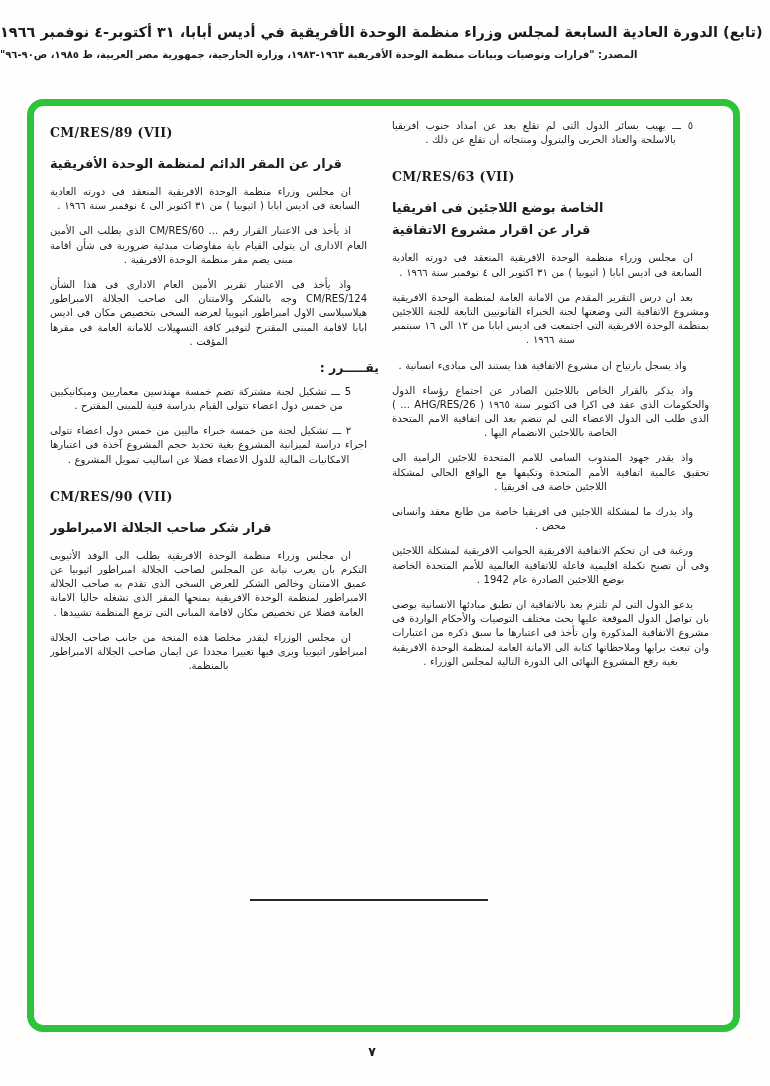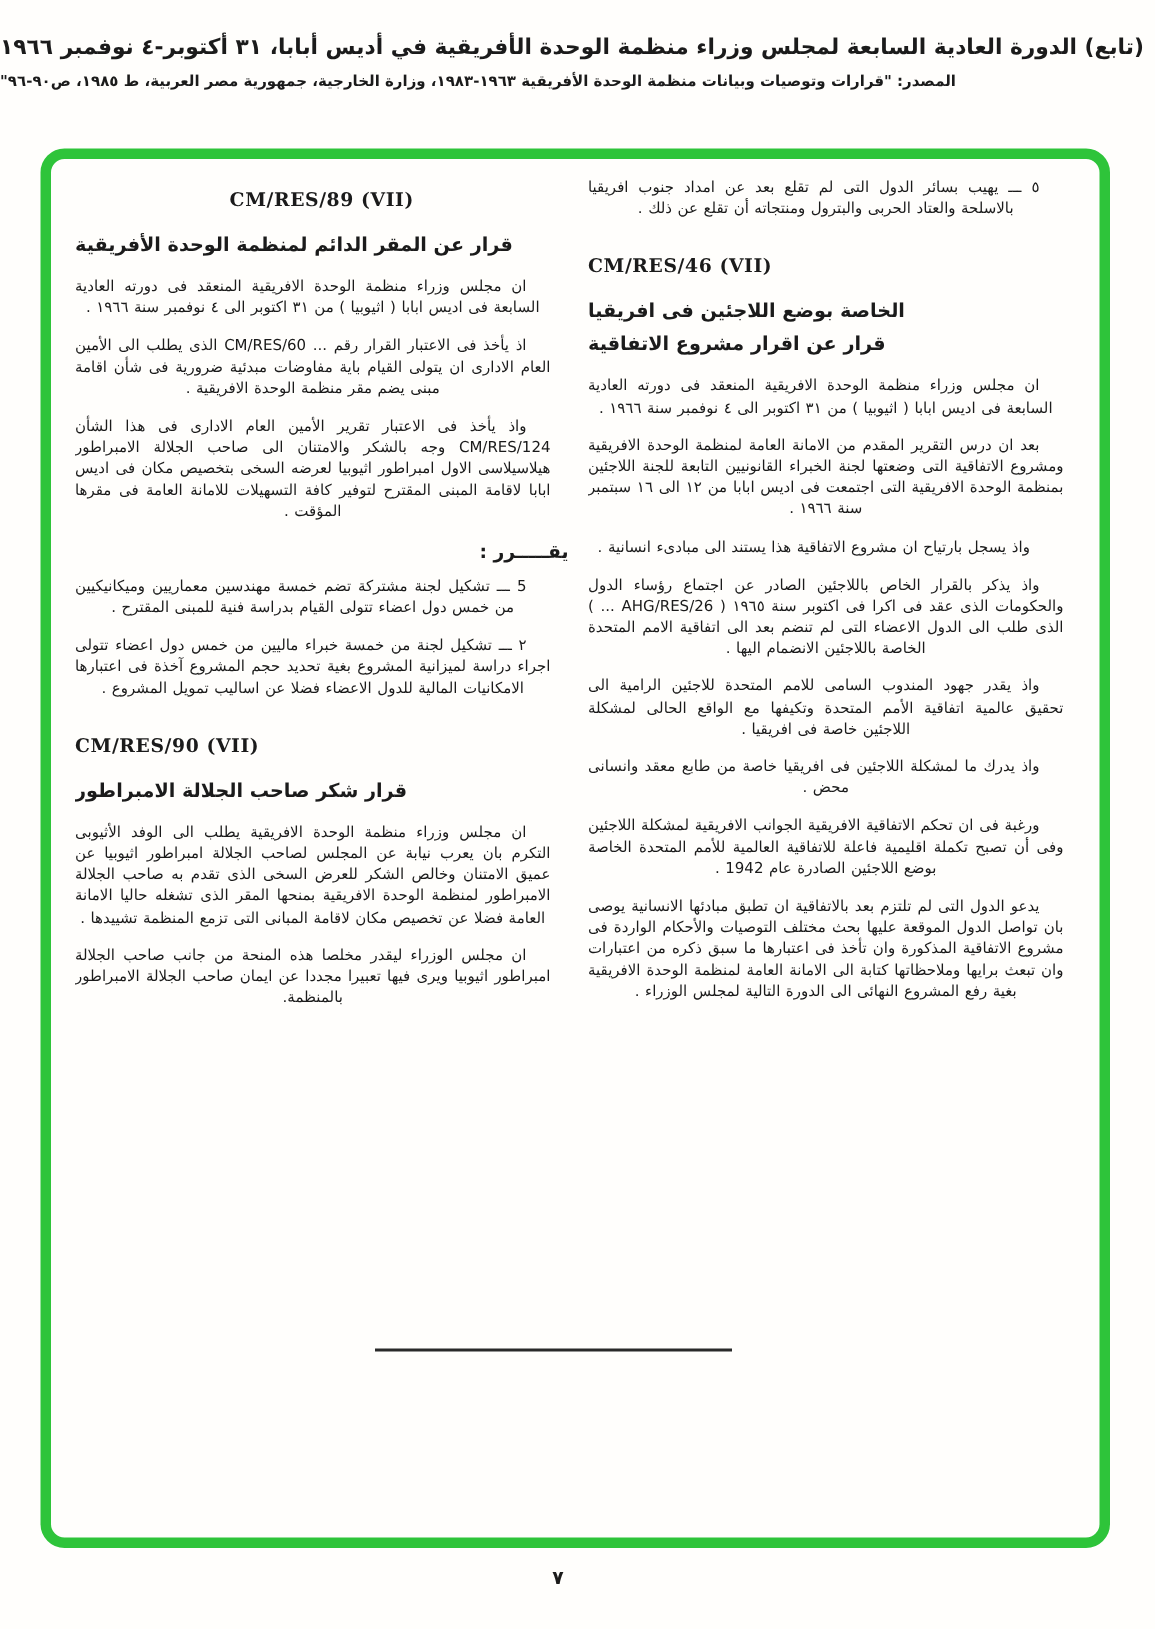--- a/index.html
+++ b/index.html
@@ -41,21 +41,21 @@
     text-indent:16px;
     margin:0 12px 11px 0;
     word-spacing:0.5px;
   }
   .res-code{
     direction:ltr;text-align:left;
     font-family:"DejaVu Serif",serif;
     font-weight:bold;font-size:12.5px;letter-spacing:0.4px;
     margin:22px 0 16px 0;
   }
-  .col > .res-code:first-child{margin-top:6px;text-align:center;}
+  .col > .res-code:first-child{margin-top:6px;}
   .res-title{
     font-weight:bold;font-size:12.8px;
     text-align:left;margin:0 0 14px 0;
   }
   .res-title.two-line div{margin-bottom:7px;}
   .decides{
     font-weight:bold;font-size:12.5px;
     text-align:right;margin:4px 0 10px 0;
   }
 
@@ -78,21 +78,21 @@
   <div class="doc-header">
     <div class="line1">(تابع) الدورة العادية السابعة لمجلس وزراء منظمة الوحدة الأفريقية في أديس أبابا، ٣١ أكتوبر-٤ نوفمبر ١٩٦٦</div>
     <div class="line2">المصدر: "قرارات وتوصيات وبيانات منظمة الوحدة الأفريقية ١٩٦٣-١٩٨٣، وزارة الخارجية، جمهورية مصر العربية، ط ١٩٨٥، ص٩٠-٩٦"</div>
   </div>
 
   <div class="green-box">
     <div class="columns">
 
       <div class="col">
         <p class="para">٥ ـــ يهيب بسائر الدول التى لم تقلع بعد عن امداد جنوب افريقيا بالاسلحة والعتاد الحربى والبترول ومنتجاته أن تقلع عن ذلك .</p>
-        <div class="res-code">CM/RES/46  (VII)</div>
+        <div class="res-code">CM/RES/63  (VII)</div>
         <div class="res-title two-line">
           <div>الخاصة بوضع اللاجئين فى افريقيا</div>
           <div>قرار عن اقرار مشروع الاتفاقية</div>
         </div>
         <p class="para">ان مجلس وزراء منظمة الوحدة الافريقية المنعقد فى دورته العادية السابعة فى اديس ابابا ( اثيوبيا ) من ٣١ اكتوبر الى ٤ نوفمبر سنة ١٩٦٦ .</p>
         <p class="para">بعد ان درس التقرير المقدم من الامانة العامة لمنظمة الوحدة الافريقية ومشروع الاتفاقية التى وضعتها لجنة الخبراء القانونيين التابعة للجنة اللاجئين بمنظمة الوحدة الافريقية التى اجتمعت فى اديس ابابا من ١٢ الى ١٦ سبتمبر سنة ١٩٦٦ .</p>
         <p class="para">واذ يسجل بارتياح ان مشروع الاتفاقية هذا يستند الى مبادىء انسانية .</p>
         <p class="para">واذ يذكر بالقرار الخاص باللاجئين الصادر عن اجتماع رؤساء الدول والحكومات الذى عقد فى اكرا فى اكتوبر سنة ١٩٦٥ ( AHG/RES/26 ... ) الذى طلب الى الدول الاعضاء التى لم تنضم بعد الى اتفاقية الامم المتحدة الخاصة باللاجئين الانضمام اليها .</p>
         <p class="para">واذ يقدر جهود المندوب السامى للامم المتحدة للاجئين الرامية الى تحقيق عالمية اتفاقية الأمم المتحدة وتكيفها مع الواقع الحالى لمشكلة اللاجئين خاصة فى افريقيا .</p>
         <p class="para">واذ يدرك ما لمشكلة اللاجئين فى افريقيا خاصة من طابع معقد وانسانى محض .</p>

